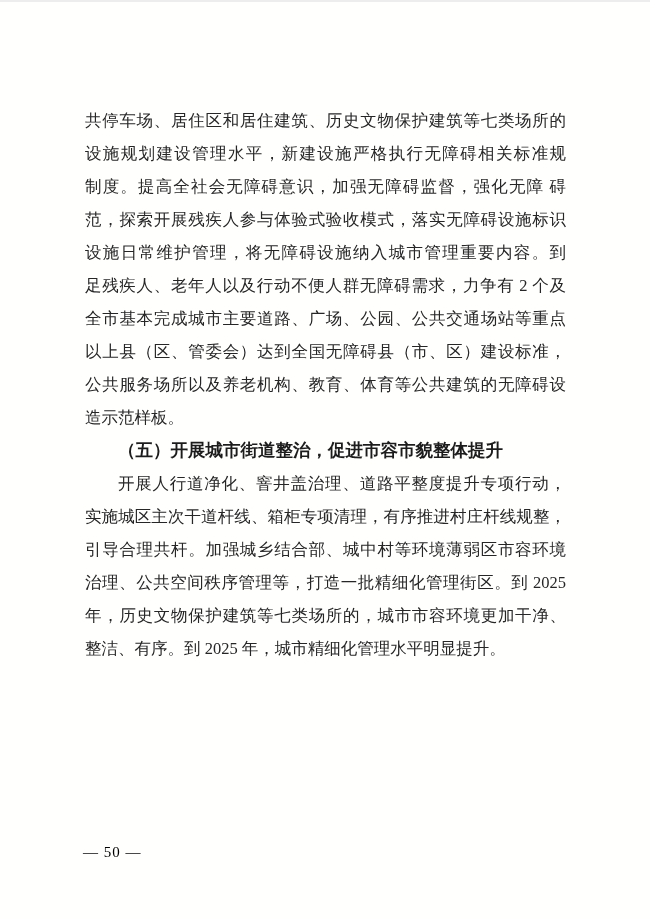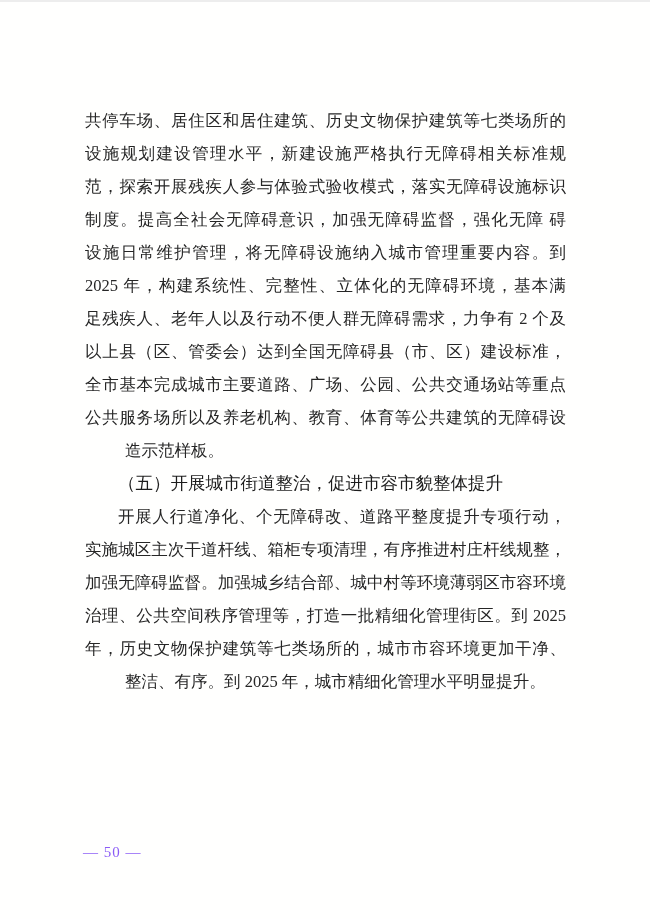--- a/index.html
+++ b/index.html
@@ -33,72 +33,70 @@
     line-height: 33px;
     font-size: 16.5px;
     color: #262626;
     text-align: justify;
     text-align-last: justify;
     text-justify: inter-character;
     overflow: hidden;
   }
   .line.para-end {
     text-align-last: left;
-    margin-left: 40px;
   }
   .line.first-indent {
     text-indent: 33px;
   }
   .heading {
     height: 33px;
     line-height: 33px;
     font-size: 17.5px;
-    font-weight: 400;
+    font-weight: 700;
     color: #1c1c1c;
     padding-left: 33px;
     overflow: hidden;
   }
   .page-number {
     position: absolute;
     left: 83px;
     top: 844px;
     font-size: 15px;
-    color: #8b5cf6;
+    color: #000000;
     letter-spacing: 1px;
     white-space: nowrap;
   }
 </style>
 </head>
 <body>
 
 <div class="page">
   <div class="scan-edge"></div>
 
   <div class="content">
 
     <div>
       <div class="line">共停车场、居住区和居住建筑、历史文物保护建筑等七类场所的</div>
       <div class="line">设施规划建设管理水平，新建设施严格执行无障碍相关标准规</div>
+      <div class="line">制度。提高全社会无障碍意识，加强无障碍监督，强化无障 碍</div>
       <div class="line">范，探索开展残疾人参与体验式验收模式，落实无障碍设施标识</div>
-      <div class="line">制度。提高全社会无障碍意识，加强无障碍监督，强化无障 碍</div>
       <div class="line">设施日常维护管理，将无障碍设施纳入城市管理重要内容。到</div>
-      <div class="line">2025 年，构建系统性、完整性、立体化的无障碍环境，基本满</div>
       <div class="line">足残疾人、老年人以及行动不便人群无障碍需求，力争有 2 个及</div>
+      <div class="line">全市基本完成城市主要道路、广场、公园、公共交通场站等重点</div>
       <div class="line">以上县（区、管委会）达到全国无障碍县（市、区）建设标准，</div>
-      <div class="line">全市基本完成城市主要道路、广场、公园、公共交通场站等重点</div>
       <div class="line">公共服务场所以及养老机构、教育、体育等公共建筑的无障碍设</div>
       <div class="line para-end">造示范样板。</div>
     </div>
 
     <div class="heading">（五）开展城市街道整治，促进市容市貌整体提升</div>
 
     <div>
-      <div class="line first-indent">开展人行道净化、个无障碍改、道路平整度提升专项行动，</div>
+      <div class="line first-indent">开展人行道净化、窨井盖治理、道路平整度提升专项行动，</div>
       <div class="line">实施城区主次干道杆线、箱柜专项清理，有序推进村庄杆线规整，</div>
-      <div class="line">加强无障碍监督。加强城乡结合部、城中村等环境薄弱区市容环境</div>
+      <div class="line">引导合理共杆。加强城乡结合部、城中村等环境薄弱区市容环境</div>
       <div class="line">治理、公共空间秩序管理等，打造一批精细化管理街区。到 2025</div>
       <div class="line">年，历史文物保护建筑等七类场所的，城市市容环境更加干净、</div>
       <div class="line para-end">整洁、有序。到 2025 年，城市精细化管理水平明显提升。</div>
     </div>
   </div>
 
   <div class="page-number">— 50 —</div>
 </div>
 
 </body></html>

